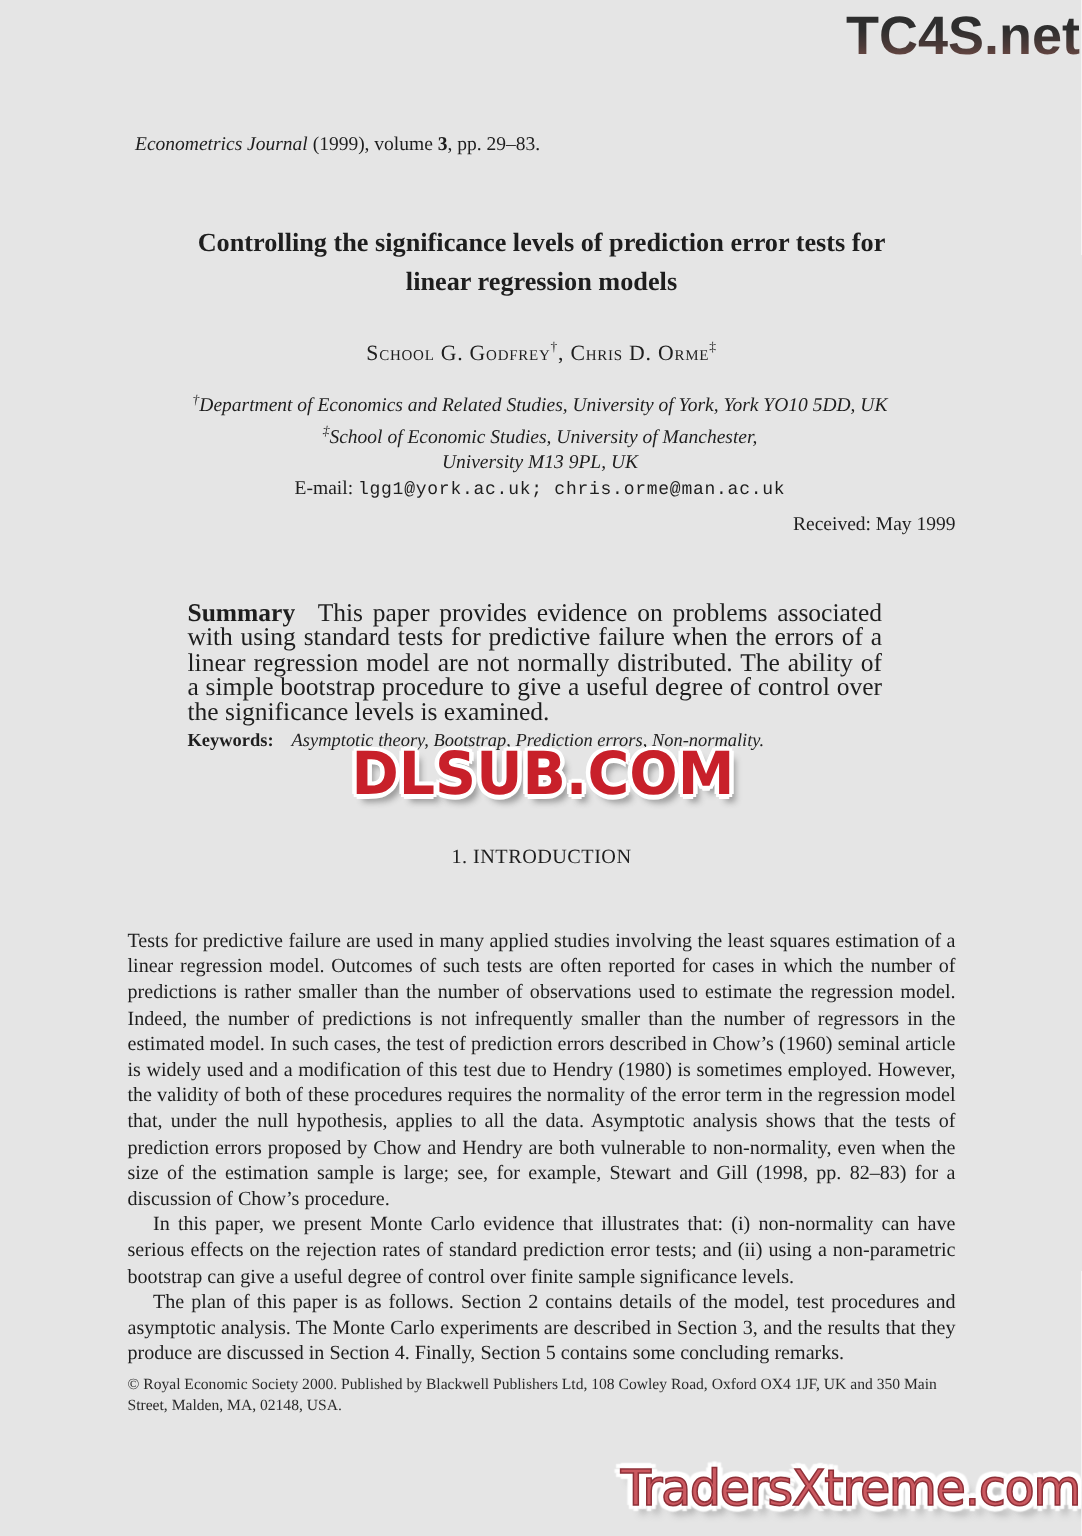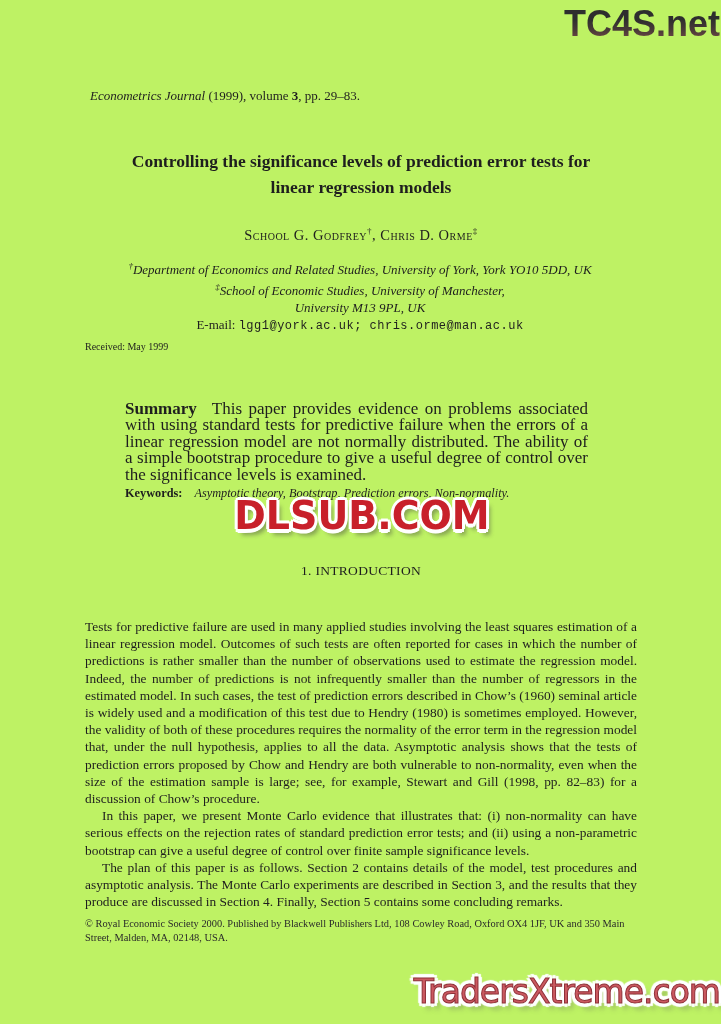--- a/index.html
+++ b/index.html
@@ -1,19 +1,19 @@
 <!DOCTYPE html>
 <html><head>
 <meta charset="utf-8">
 <style>
   html,body{margin:0;padding:0;background:#ffffff;}
   .page{
     position:relative;
     width:721px;height:1024px;
-    background:#bef264;
+    background:#e5e5e5;
     overflow:hidden;
     font-family:"Liberation Serif", serif;
     color:#1e1e1e;
   }
 
   
   .tc4s-logo{
     position:absolute;left:528px;top:2px;width:192px;height:46px;
     font-family:"Liberation Sans", sans-serif;
     font-weight:800;font-size:36px;letter-spacing:0px;line-height:44px;
@@ -48,21 +48,21 @@
     text-align:center;font-style:italic;font-size:13px;line-height:16.5px;
   }
   .affiliations sup{font-size:9px;}
   .email-line{font-style:normal;margin-top:1px;}
   .email-line .email-addr{
     font-family:"Liberation Mono", monospace;font-size:12px;letter-spacing:0.5px;
   }
 
   .received{
     position:absolute;left:85px;top:341px;width:552px;
-    text-align:left;font-size:10px;
+    text-align:right;font-size:13px;
   }
 
   
   .summary{
     position:absolute;left:125px;top:401px;width:463px;
     font-size:17px;line-height:16.4px;text-align:justify;
   }
   .summary .lbl{font-weight:bold;margin-right:15px;}
   .keywords{
     position:absolute;left:125px;top:486px;width:463px;

